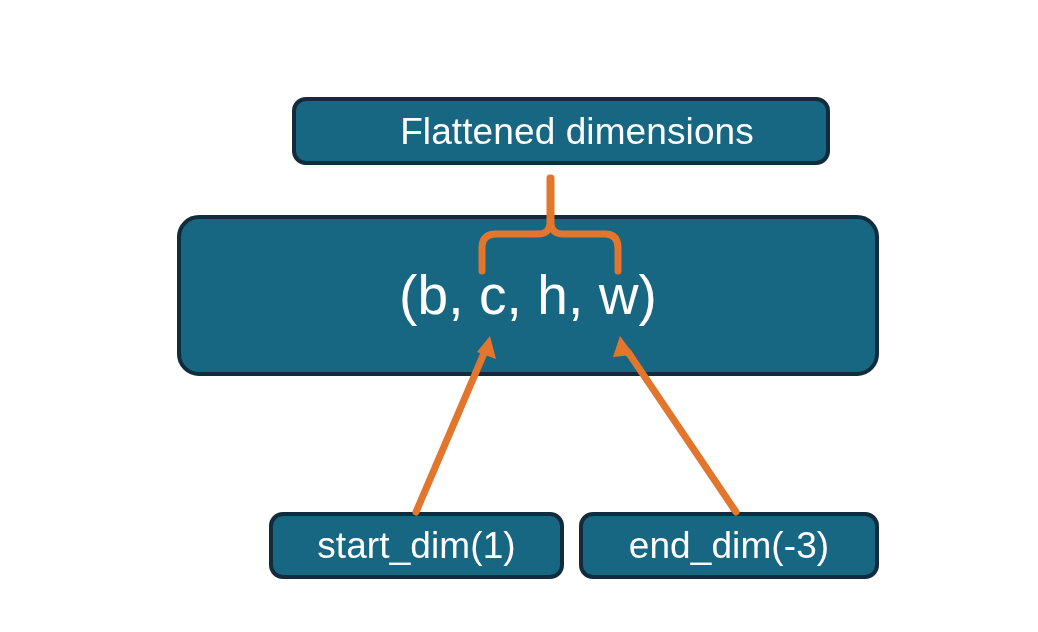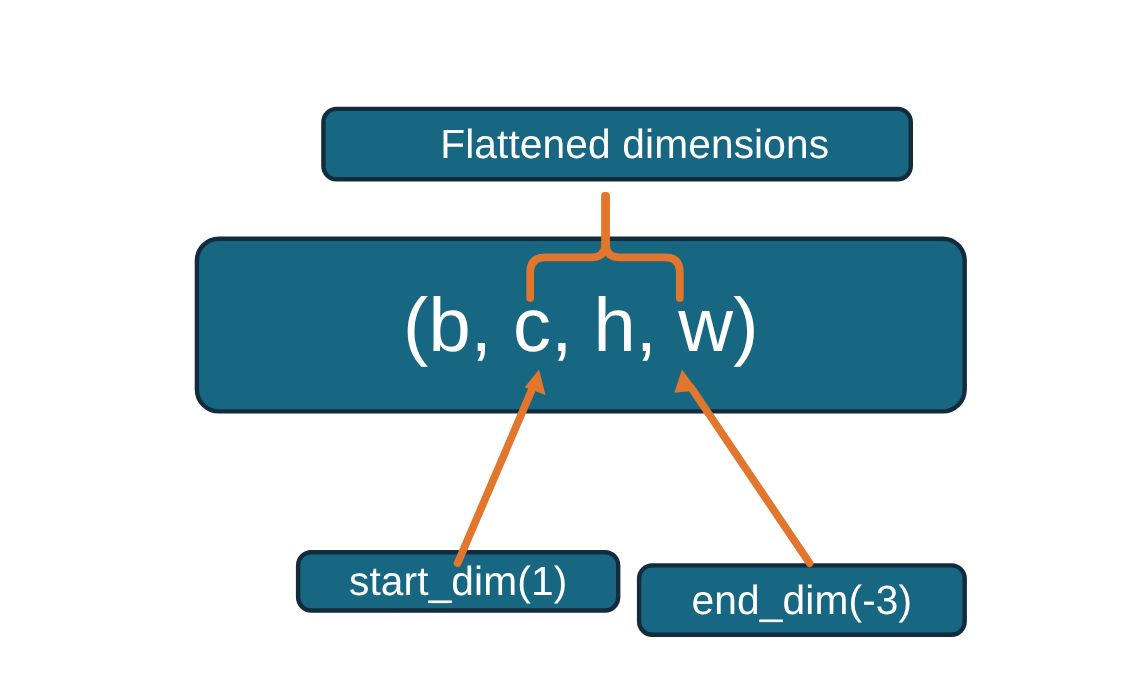--- a/index.html
+++ b/index.html
@@ -39,27 +39,27 @@
     height: 68px;
     font-size: 37px;
     padding-left: 32px;
   }
   #node-shape {
     left: 177px;
     top: 215px;
     width: 702px;
     height: 161px;
     border-radius: 22px;
-    font-size: 69px;
+    font-size: 55px;
   }
   #node-startdim {
     left: 269px;
-    top: 500px;
+    top: 512px;
     width: 295px;
-    height: 57px;
+    height: 67px;
     font-size: 37px;
     text-align: right;
   }
   #node-enddim {
     left: 579px;
     top: 512px;
     width: 300px;
     height: 67px;
     font-size: 37px;
   }

